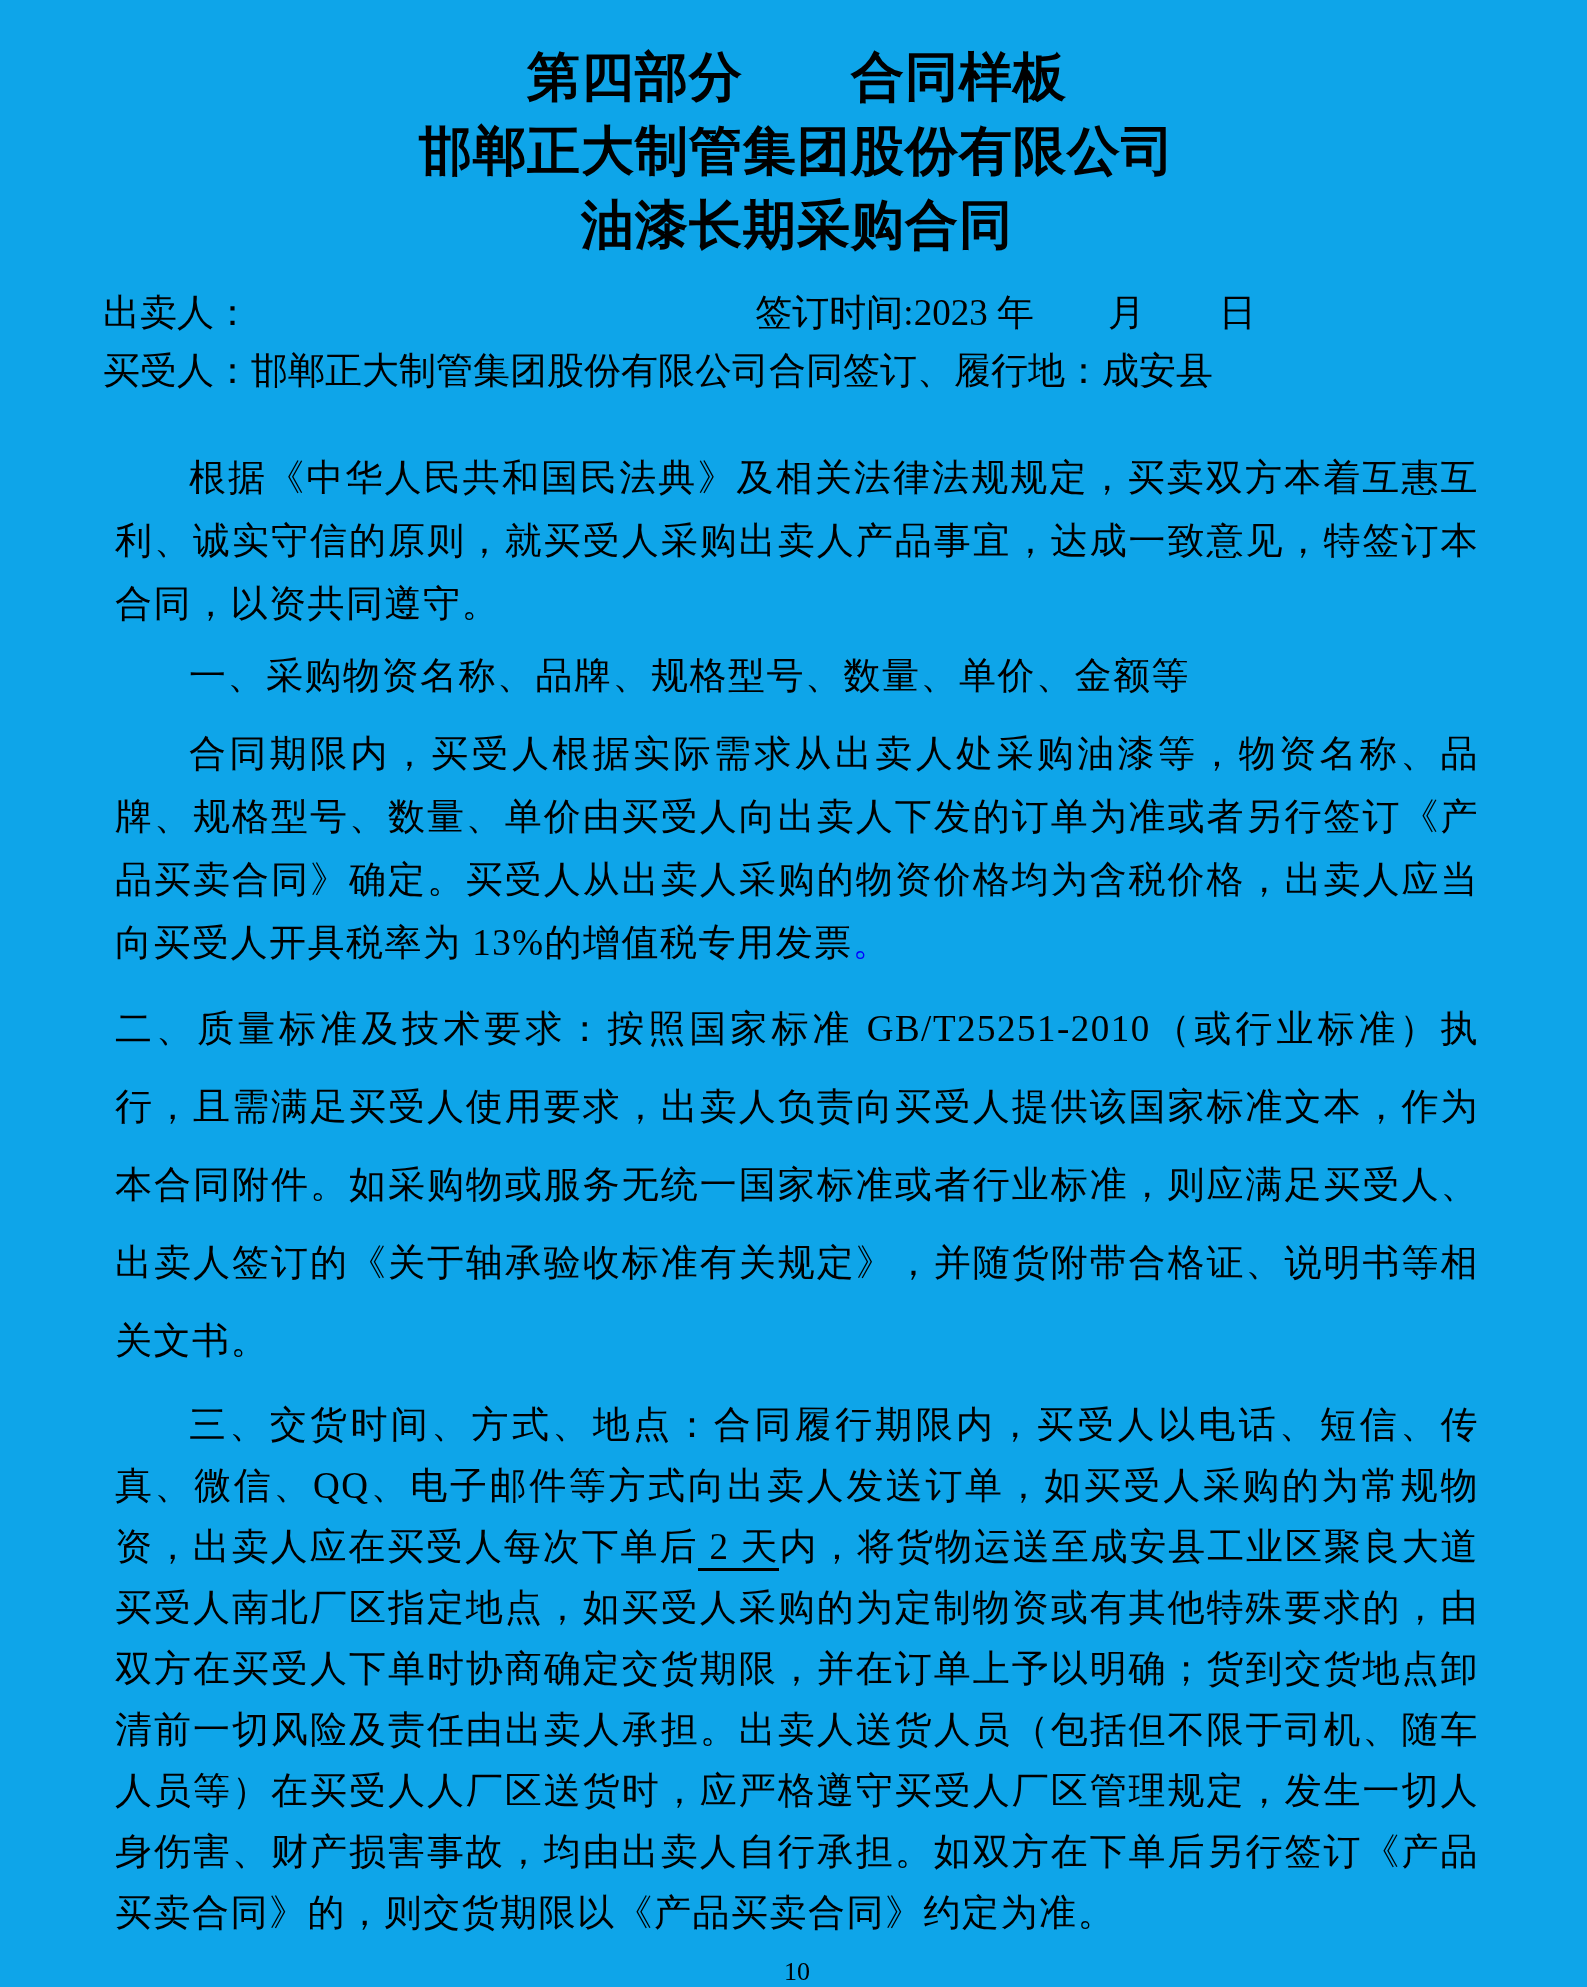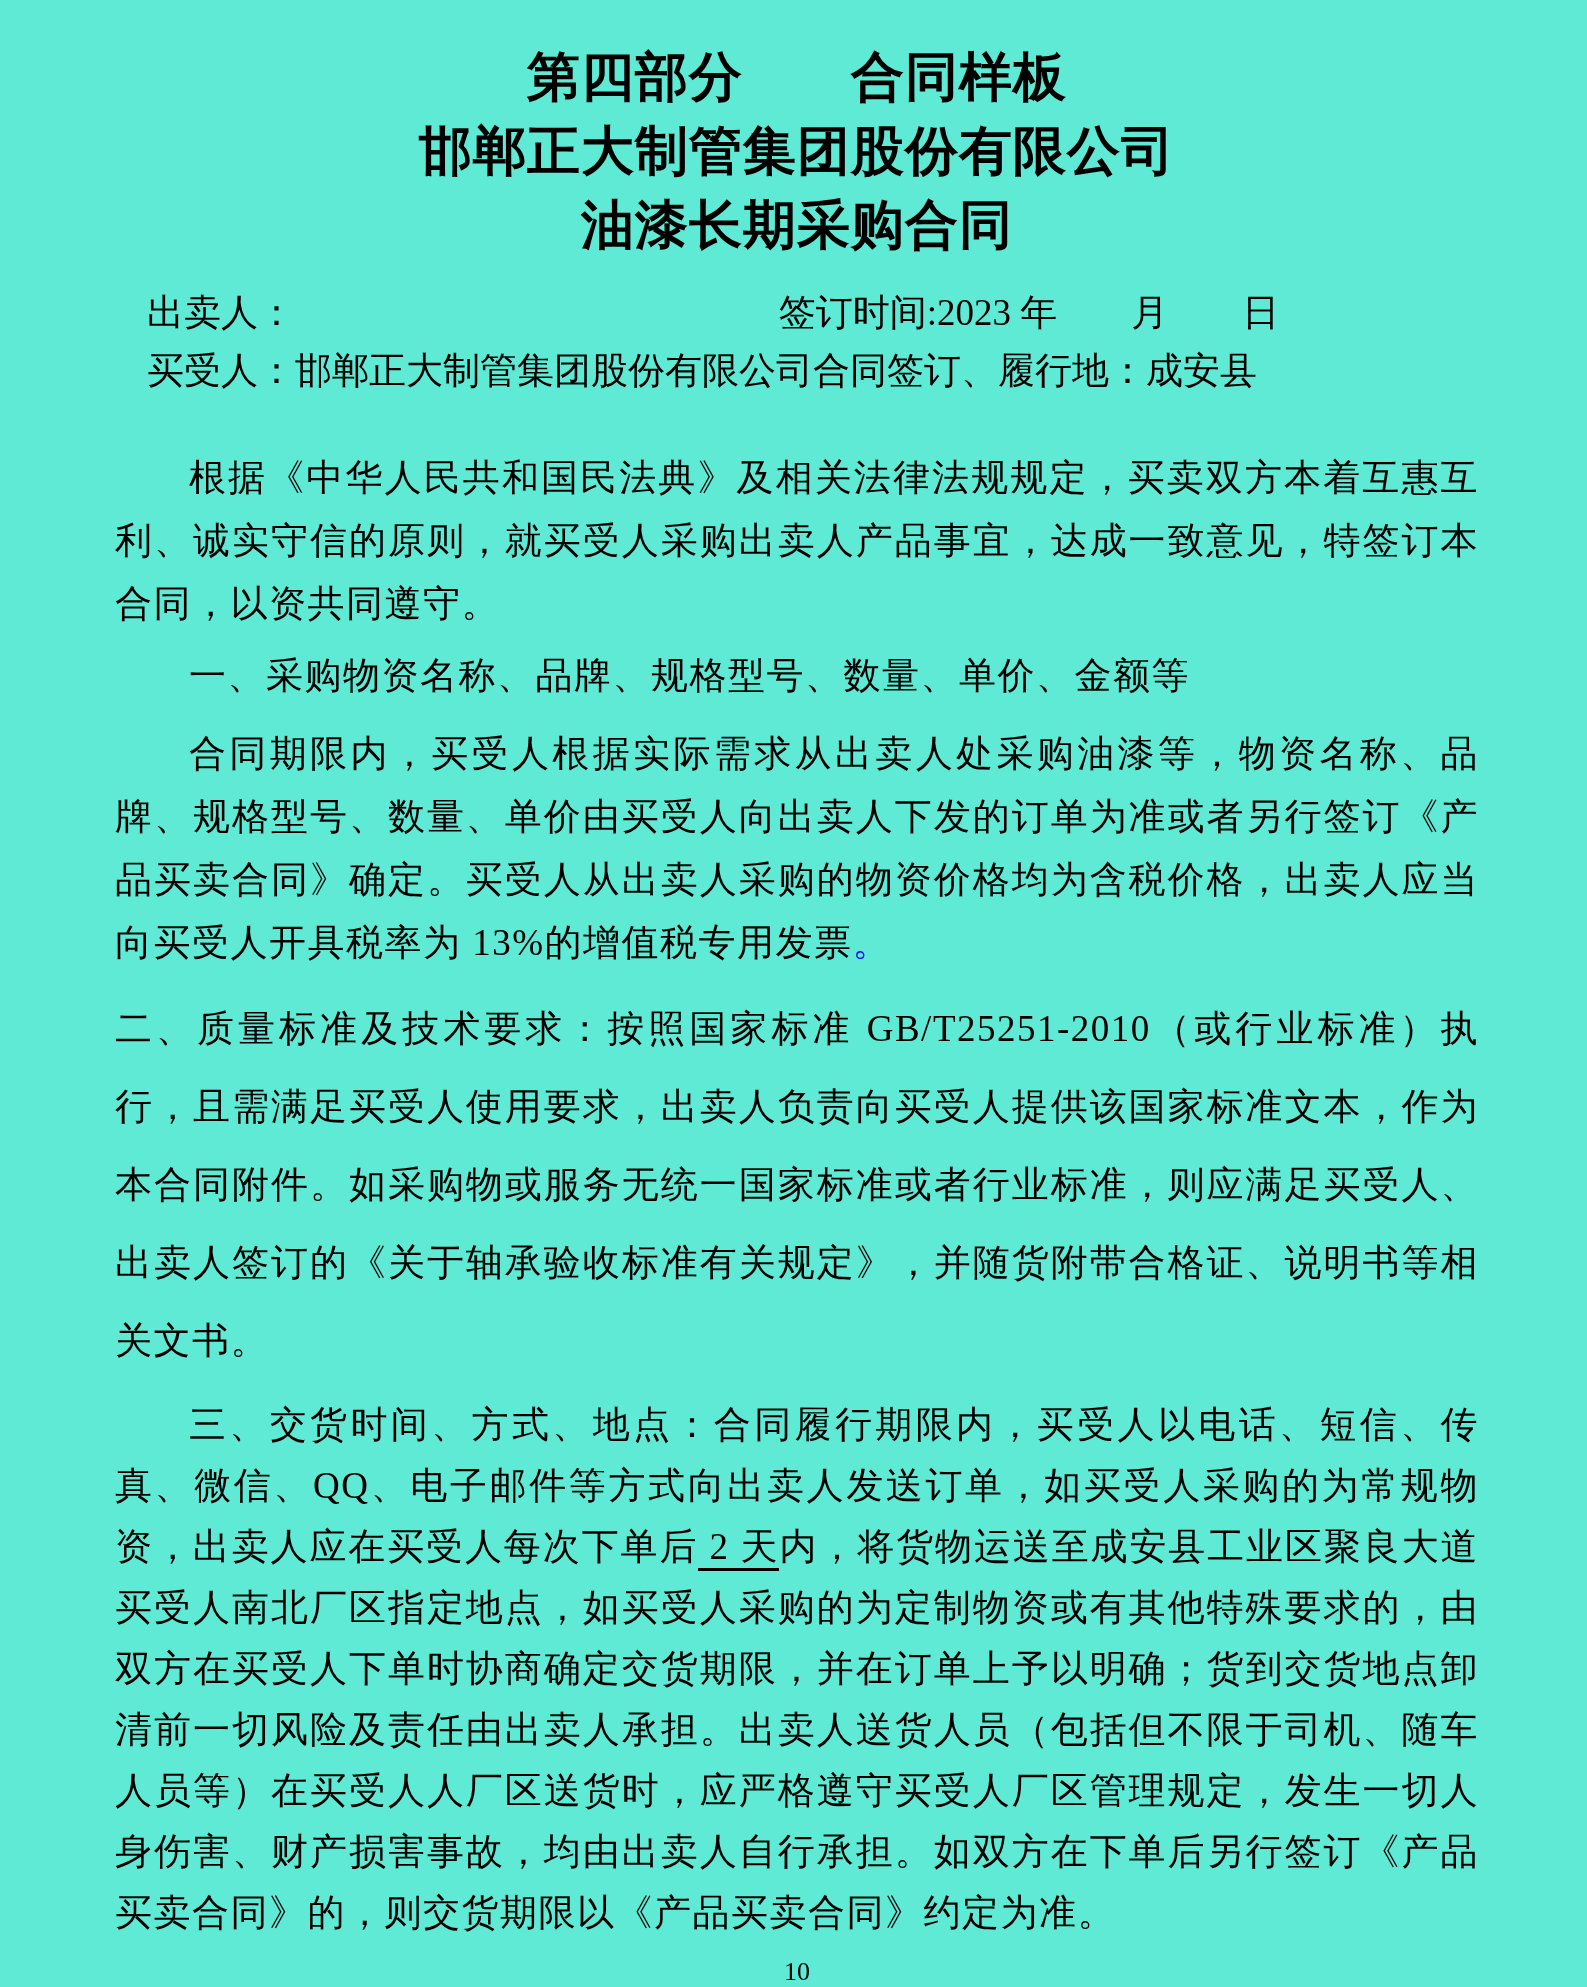--- a/index.html
+++ b/index.html
@@ -5,38 +5,37 @@
   html, body {
     margin: 0;
     padding: 0;
     background: #ffffff;
   }
   .page {
     position: relative;
     width: 1587px;
     height: 1987px;
     box-sizing: border-box;
-    background: #5eead4;
+    background: #0ea5e9;
     color: #000000;
     padding: 40px 96px 0 103px;
     font-family: "Liberation Serif", "DejaVu Serif", serif;
     overflow: hidden;
   }
   .title-block {
     text-align: center;
     font-weight: bold;
     font-size: 53px;
     line-height: 74px;
     letter-spacing: 1px;
   }
   .title-line { white-space: nowrap; }
   .header-info {
     margin-top: 22px;
     font-size: 37px;
-    margin-left: 44px;
   }
   .info-row {
     display: flex;
     line-height: 58px;
   }
   .info-left  { flex: 0 0 47%; white-space: nowrap; }
   .info-right { flex: 1; white-space: nowrap; }
   .body-text {
     font-size: 37px;
     letter-spacing: 1.5px;

